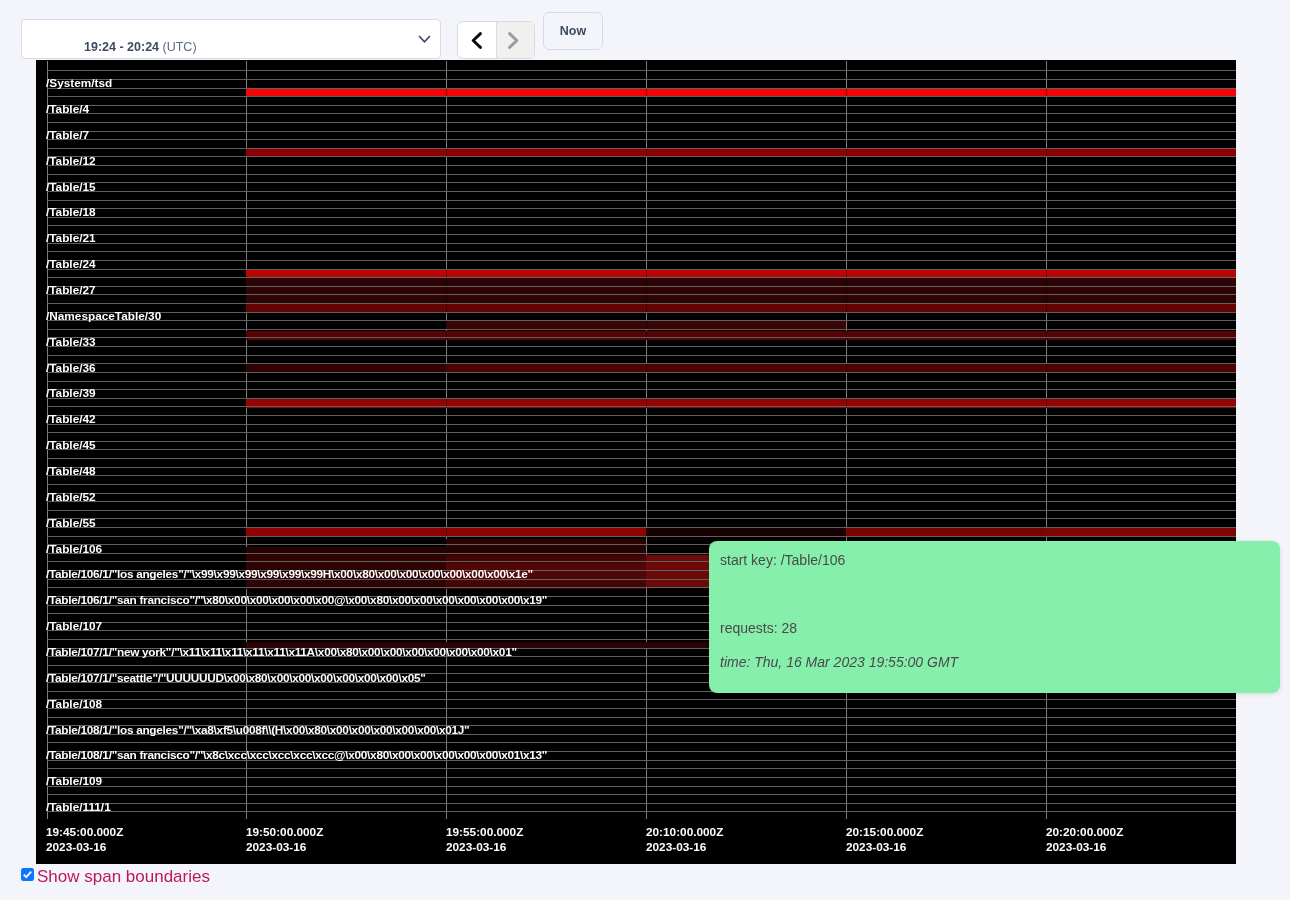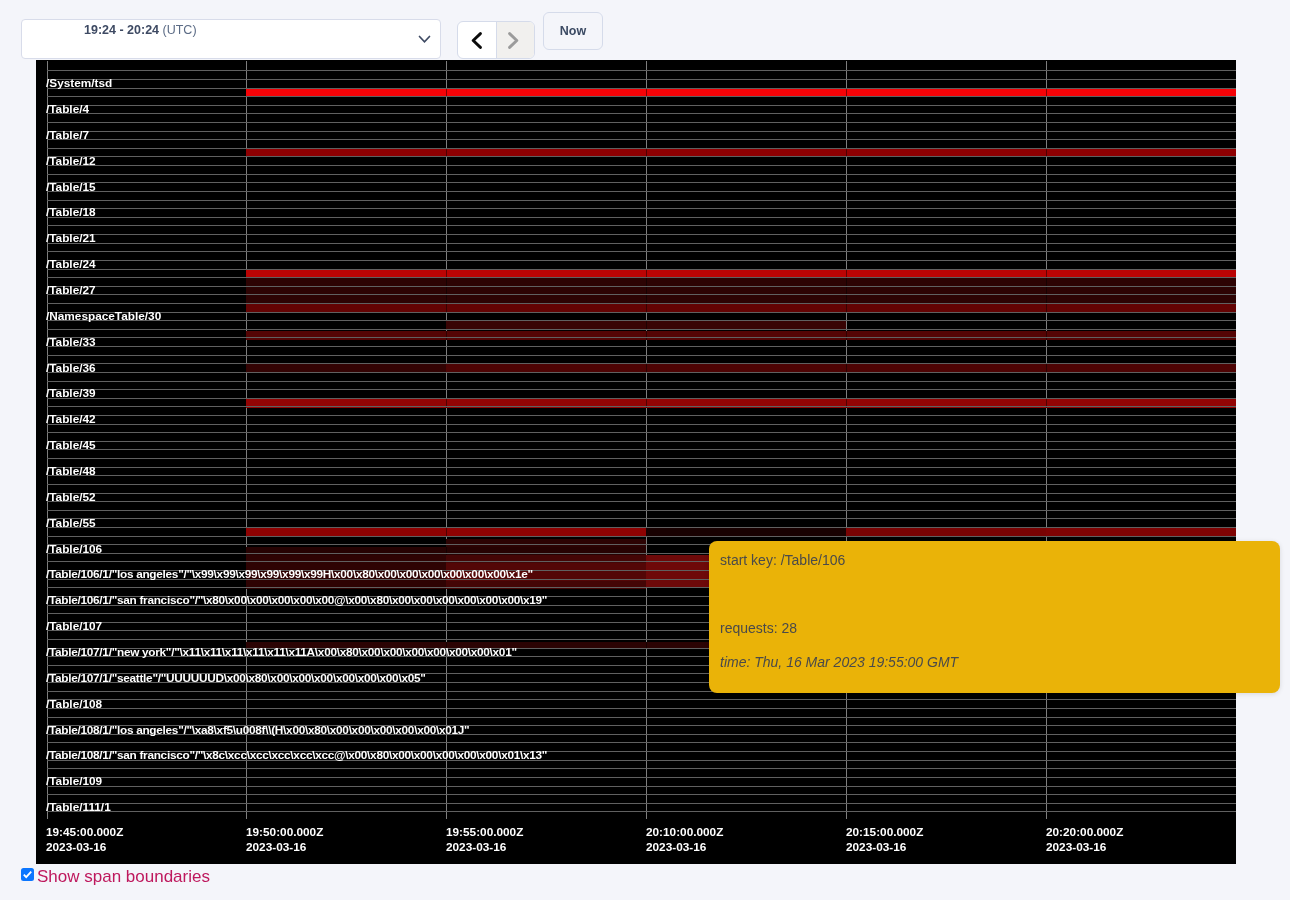--- a/index.html
+++ b/index.html
@@ -2,21 +2,21 @@
 <html><head><meta charset="utf-8">
 <style>
   html,body{margin:0;padding:0;}
   body{width:1290px;height:900px;background:#f4f5fa;font-family:"Liberation Sans",sans-serif;position:relative;overflow:hidden;}
   .abs{position:absolute;}
 </style></head>
 <body>
 
   <div class="abs" style="left:21px;top:19px;width:418px;height:38px;background:#fff;border:1px solid #d8dcea;border-radius:4px;"></div>
   <div class="abs" style="left:38px;top:28px;width:33px;height:23px;background:#d9dcea;filter:blur(0px);border-radius:5px;text-align:center;line-height:23px;font-size:12.5px;font-weight:bold;color:#3e4a63;margin-top:48px;">1h</div>
-  <div class="abs" style="left:84px;top:23px;filter:blur(0px);font-size:12.5px;line-height:15px;color:#3e4a63;"><b>19:24 - 20:24</b> <span style="color:#5b6b85;font-weight:normal;">(UTC)</span></div>
+  <div class="abs" style="left:84px;top:40px;filter:blur(0px);font-size:12.5px;line-height:15px;color:#3e4a63;"><b>19:24 - 20:24</b> <span style="color:#5b6b85;font-weight:normal;">(UTC)</span></div>
   <svg class="abs" style="left:418px;top:35px" width="13" height="9" viewBox="0 0 13 9">
     <path d="M1.5 1.5 L6.5 6.8 L11.5 1.5" fill="none" stroke="#3e4a63" stroke-width="1.7" stroke-linecap="round"></path>
   </svg>
 
   <div class="abs" style="left:457px;top:21px;width:76px;height:36px;border:1px solid #d5dbea;border-radius:6px;background:#fff;overflow:hidden;">
      <div class="abs" style="left:38px;top:0;width:38px;height:36px;background:#f1f0ee;border-left:1px solid #d5dbea;"></div>
   </div>
   <svg class="abs" style="left:470px;top:32px" width="13" height="17" viewBox="0 0 13 17">
     <path d="M10.4 1.6 L3.2 8.5 L10.4 15.4" fill="none" stroke="#0b0b0b" stroke-width="2.9" stroke-linejoin="round" stroke-linecap="round"></path>
   </svg>
@@ -216,21 +216,21 @@
 <text x="410" y="791" font-family="Liberation Sans, sans-serif" font-size="11.8" font-weight="bold" fill="#fff">2023-03-16</text>
 <text x="610" y="776" font-family="Liberation Sans, sans-serif" font-size="11.8" font-weight="bold" fill="#fff">20:10:00.000Z</text>
 <text x="610" y="791" font-family="Liberation Sans, sans-serif" font-size="11.8" font-weight="bold" fill="#fff">2023-03-16</text>
 <text x="810" y="776" font-family="Liberation Sans, sans-serif" font-size="11.8" font-weight="bold" fill="#fff">20:15:00.000Z</text>
 <text x="810" y="791" font-family="Liberation Sans, sans-serif" font-size="11.8" font-weight="bold" fill="#fff">2023-03-16</text>
 <text x="1010" y="776" font-family="Liberation Sans, sans-serif" font-size="11.8" font-weight="bold" fill="#fff">20:20:00.000Z</text>
 <text x="1010" y="791" font-family="Liberation Sans, sans-serif" font-size="11.8" font-weight="bold" fill="#fff">2023-03-16</text>
 </svg>
   </div>
 
-  <div class="abs" style="left:709px;top:541px;width:571px;height:152px;background:#eab308;border-radius:8px;filter:blur(0px);box-shadow:0 1px 5px rgba(0,0,0,0.12);color:#4a4a4a;font-size:14px;text-align:right;">
+  <div class="abs" style="left:709px;top:541px;width:571px;height:152px;background:#86efac;border-radius:8px;filter:blur(0px);box-shadow:0 1px 5px rgba(0,0,0,0.12);color:#4a4a4a;font-size:14px;text-align:right;">
     <div class="abs" style="left:11px;top:10.5px;">start key: /Table/106</div>
     <div class="abs" style="left:11px;top:78.5px;">requests: 28</div>
     <div class="abs" style="left:11px;top:112.5px;font-style:italic;">time: Thu, 16 Mar 2023 19:55:00 GMT</div>
   </div>
 
   <div class="abs" style="left:21px;top:868px;width:12.5px;height:12.5px;background:#0b76ff;border-radius:2.5px;"></div>
   <svg class="abs" style="left:21px;top:868px" width="13" height="13" viewBox="0 0 13 13">
     <path d="M2.8 6.6 L5.2 9.2 L10.2 3.6" fill="none" stroke="#fff" stroke-width="1.8"></path>
   </svg>
   <div class="abs" style="left:37px;top:866.5px;filter:blur(0px);font-size:17px;color:#be185d;">Show span boundaries</div>

